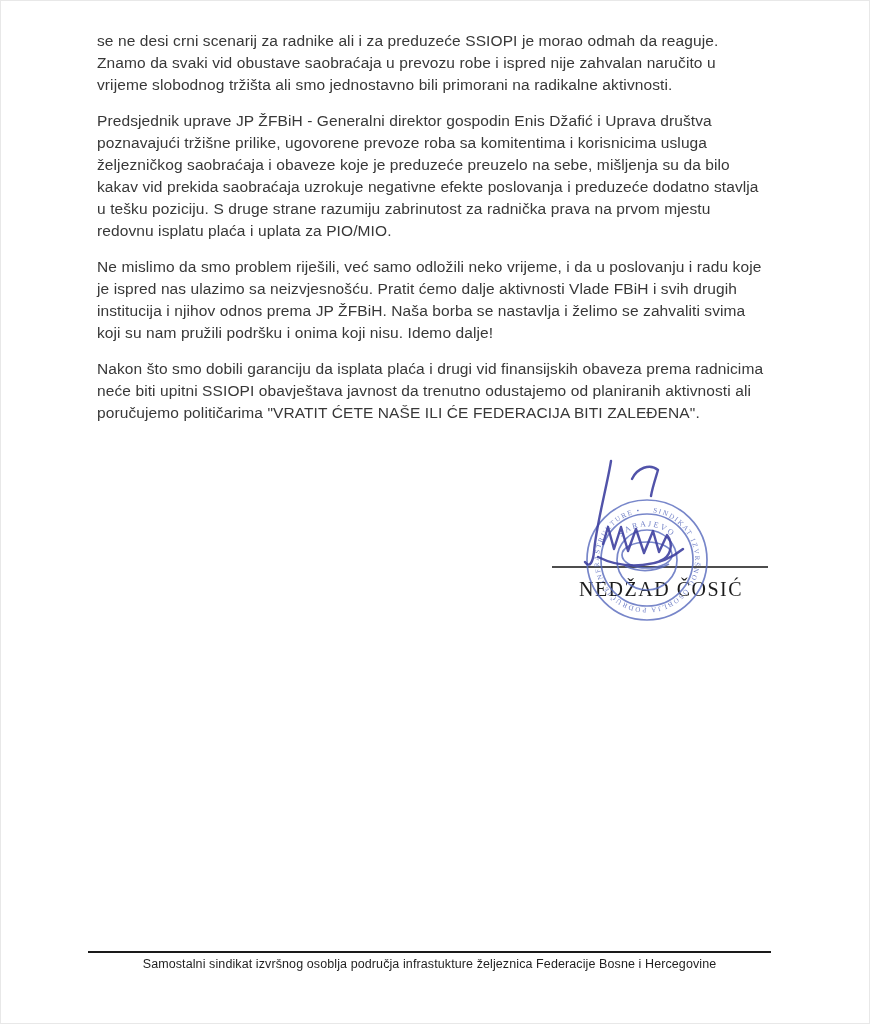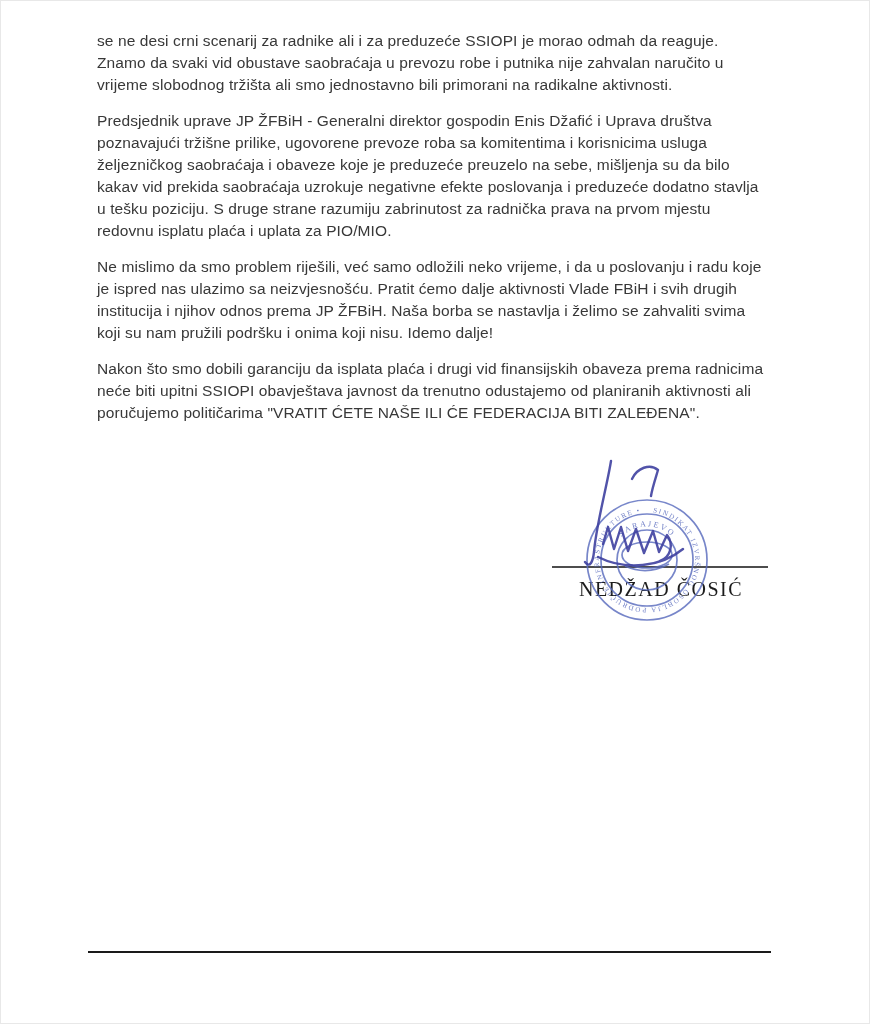--- a/index.html
+++ b/index.html
@@ -82,21 +82,21 @@
     letter-spacing: 0.1px;
   }
 </style>
 </head>
 <body>
 
 <div class="page">
 
   <div class="body-text">
     <p class="para">se ne desi crni scenarij za radnike ali i za preduzeće SSIOPI je morao odmah da reaguje.
-Znamo da svaki vid obustave saobraćaja u prevozu robe i putnika nije zahvalan naručito u
+Znamo da svaki vid obustave saobraćaja u prevozu robe i ispred nije zahvalan naručito u
 vrijeme slobodnog tržišta ali smo jednostavno bili primorani na radikalne aktivnosti.</p>
     <p class="para">Predsjednik uprave JP ŽFBiH - Generalni direktor  gospodin Enis Džafić i Uprava društva
 poznavajući tržišne prilike, ugovorene prevoze roba sa komitentima i korisnicima usluga
 željezničkog saobraćaja i obaveze koje je preduzeće preuzelo na sebe, mišljenja su da bilo
 kakav vid prekida saobraćaja uzrokuje negativne efekte poslovanja i preduzeće dodatno stavlja
 u tešku poziciju. S druge strane razumiju zabrinutost za radnička prava na prvom mjestu
 redovnu isplatu plaća i uplata za PIO/MIO.</p>
     <p class="para">Ne mislimo da smo problem riješili, već samo odložili neko vrijeme, i da u poslovanju i radu  koje
 je ispred nas ulazimo sa neizvjesnošću. Pratit ćemo dalje aktivnosti Vlade FBiH i svih drugih
 institucija  i njihov odnos prema JP ŽFBiH. Naša borba se nastavlja i želimo se zahvaliti svima
@@ -137,14 +137,15 @@
       <g fill="none" stroke-width="2.4" stroke-linecap="round" stroke-linejoin="round" opacity="0.9" stroke="#3f41a0">
         <path d="M 71 13 C 67 38 56 78 54 104 C 53 113 50 121 45 114"></path>
         <path d="M 92 31 C 97 20 110 15 118 22 C 115 32 112 41 111 48"></path>
         <path d="M 63 96 L 68 79 L 74 101 L 81 79 L 88 103 L 96 81 L 104 105 L 113 83 L 119 104 L 127 87 C 134 96 131 109 120 113"></path>
         <path d="M 58 109 C 86 123 121 119 143 101"></path>
       </g>
     </svg>
   </div>
 
   <div class="footer-rule"></div>
+  <div class="footer-text">Samostalni sindikat izvršnog osoblja područja infrastukture željeznica Federacije Bosne i Hercegovine</div>
 
 </div>
 
 </body></html>

